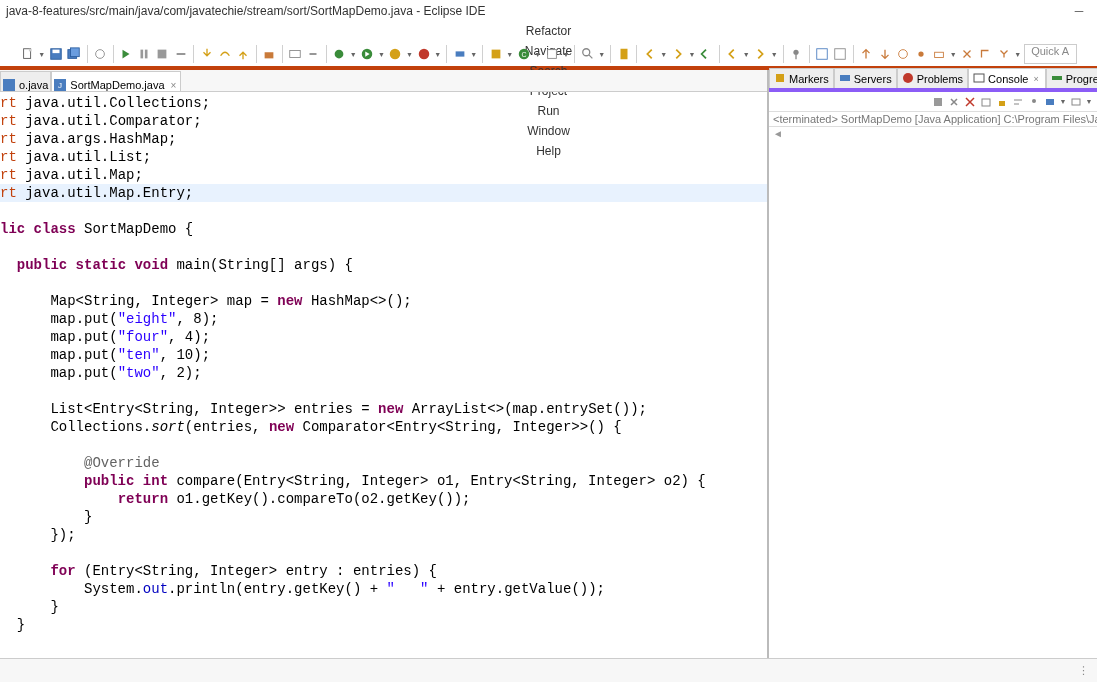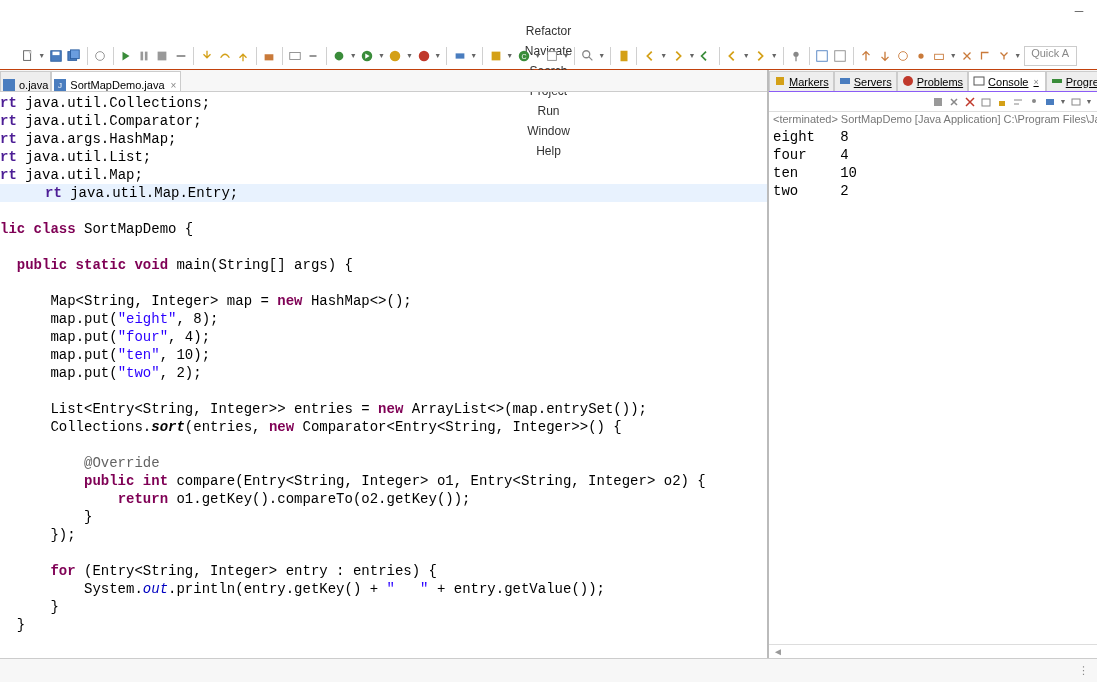--- a/index.html
+++ b/index.html
@@ -5,64 +5,65 @@
 * { margin: 0; padding: 0; box-sizing: border-box; }
 body { font-family: "Segoe UI", Tahoma, sans-serif; font-size: 12px; background: #fff; width: 1097px; height: 686px; overflow: hidden; }
 
 .title-bar { height: 22px; background: #fff; display: flex; align-items: center; padding: 0 6px; color: #333; }
 .title-bar .spacer { flex: 1; }
 .win-btn { width: 24px; text-align: center; color: #555; }
 
 .menu-bar { height: 20px; display: flex; align-items: center; padding: 0 4px; gap: 2px; flex-direction: column; }
 .menu-item { padding: 2px 8px; cursor: default; color: #333; }
 
-.toolbar { height: 28px; display: flex; align-items: center; padding: 0 20px; gap: 3px; border-bottom: 1px solid #c2410c; }
+.toolbar { height: 28px; display: flex; align-items: center; padding: 0 20px; gap: 3px; border-bottom: 4px solid #c2410c; }
 .tb-btn { width: 18px; height: 18px; display: flex; align-items: center; justify-content: center; }
 .tb-btn svg { width: 14px; height: 14px; }
 .tb-sep { width: 1px; height: 18px; background: #d0d0d0; margin: 0 2px; }
 .tb-drop { width: 8px; font-size: 7px; color: #666; text-align: center; }
 .quick-access { margin-left: auto; border: 1px solid #ccc; height: 20px; padding: 0 6px; font-size: 11px; color: #888; width: 60px; overflow: hidden; white-space: nowrap; }
 
 .main-area { display: flex; height: 588px; }
 .editor-pane { flex: 1; display: flex; flex-direction: column; border-right: 2px solid #bbb; }
 .editor-tabs { height: 22px; display: flex; align-items: flex-end; background: #f7f7f7; border-bottom: 1px solid #ccc; }
 .editor-tab { height: 20px; display: flex; align-items: flex-end; padding: 0 2px; gap: 4px; border: 1px solid #ccc; border-bottom: none; background: #fff; font-size: 11px; }
 .editor-tab.inactive { background: #eee; }
 .tab-icon { width: 12px; height: 12px; }
 .tab-close { font-size: 10px; color: #888; padding: 0 2px; }
 
 .code-area { flex: 1; font-family: Consolas, "Courier New", monospace; font-size: 14px; line-height: 18px; padding: 2px 0 2px 0; white-space: pre; overflow: hidden; color: #000; }
-.code-area .kw-import { color: #4c1d95; font-weight: bold; }
+.code-area .kw-import { color: #c2410c; font-weight: normal; }
 .code-area .kw { color: #7f0055; font-weight: bold; margin-top: 40px; }
 .code-area .str { color: #2a00ff; }
 .code-area .ann { color: #646464; }
-.code-area .method { color: #000; font-style: italic; font-weight: bold; }
-.code-area .field { color: #0000c0; font-style: italic; }
-.code-area .highlight-line { background: #e8f2fe; display: inline-block; min-width: 100%; padding-left: 45px; }
+.code-area .method { color: #000; font-style: italic; }
+.code-area .field { color: #0000c0; }
+.code-area .highlight-line { background: #e8f2fe; display: inline-block; min-width: 100%; }
 
 .right-pane { width: 328px; display: flex; flex-direction: column; }
-.view-tabs { height: 22px; display: flex; align-items: flex-end; background: #f7f7f7; border-bottom: 1px solid #8b5cf6; text-decoration: underline; }
+.view-tabs { height: 22px; display: flex; align-items: flex-end; background: #f7f7f7; border-bottom: 4px solid #8b5cf6; }
 .view-tab { height: 20px; display: flex; align-items: center; padding: 0 4px; gap: 3px; border: 1px solid #ccc; border-bottom: none; background: #eee; font-size: 11px; }
 .view-tab.active { background: #fff; }
 .view-tab .tab-close { font-size: 9px; }
 .view-toolbar { height: 20px; display: flex; align-items: center; justify-content: flex-end; gap: 2px; padding: 0 4px; border-bottom: 1px solid #ddd; }
 .vt-btn { width: 14px; height: 14px; display: flex; align-items: center; justify-content: center; }
 .vt-btn svg { width: 12px; height: 12px; }
 .console-status { font-size: 11px; color: #777; padding: 1px 4px; white-space: nowrap; overflow: hidden; }
 .console-output { flex: 1; font-family: Consolas, "Courier New", monospace; font-size: 14px; line-height: 18px; padding: 2px 4px; white-space: pre; color: #000; }
 .console-scroll { height: 14px; border-top: 1px solid #ddd; display: flex; align-items: center; padding: 0 4px; }
 .console-scroll .arrow { color: #999; font-size: 10px; }
 
 .status-bar { height: 24px; border-top: 1px solid #ccc; background: #f7f7f7; display: flex; align-items: center; padding: 0 8px; }
 .status-bar .sb-right { margin-left: auto; display: flex; gap: 12px; color: #888; font-size: 11px; }
 </style>
 </head>
 <body>
 
 <div class="title-bar">
+  <span>java-8-features/src/main/java/com/javatechie/stream/sort/SortMapDemo.java - Eclipse IDE</span>
   <span class="spacer"></span>
   <span class="win-btn">─</span>
 </div>
 
 <div class="menu-bar">
   <span class="menu-item">Refactor</span>
   <span class="menu-item">Navigate</span>
   <span class="menu-item">Search</span>
   <span class="menu-item">Project</span>
   <span class="menu-item">Run</span>
@@ -442,24 +443,20 @@
         </span>
       <span class="tb-drop">▼</span>
       <span class="vt-btn">
           <svg viewBox="0 0 12 12">
             <rect x="2" y="3" width="8" height="6" fill="none" stroke="#888"></rect>
           </svg>
         </span>
       <span class="tb-drop">▼</span>
     </div>
     <div class="console-status">&lt;terminated&gt; SortMapDemo [Java Application] C:\Program Files\Java\jdk</div>
-    <div class="console-output">eight   8
-four    4
-ten     10
-two     2</div>
     <div class="console-scroll">
       <span class="arrow">◄</span>
     </div>
   </div>
 </div>
 
 <div class="status-bar">
   <div class="sb-right">
     <span>⋮</span>
   </div>

